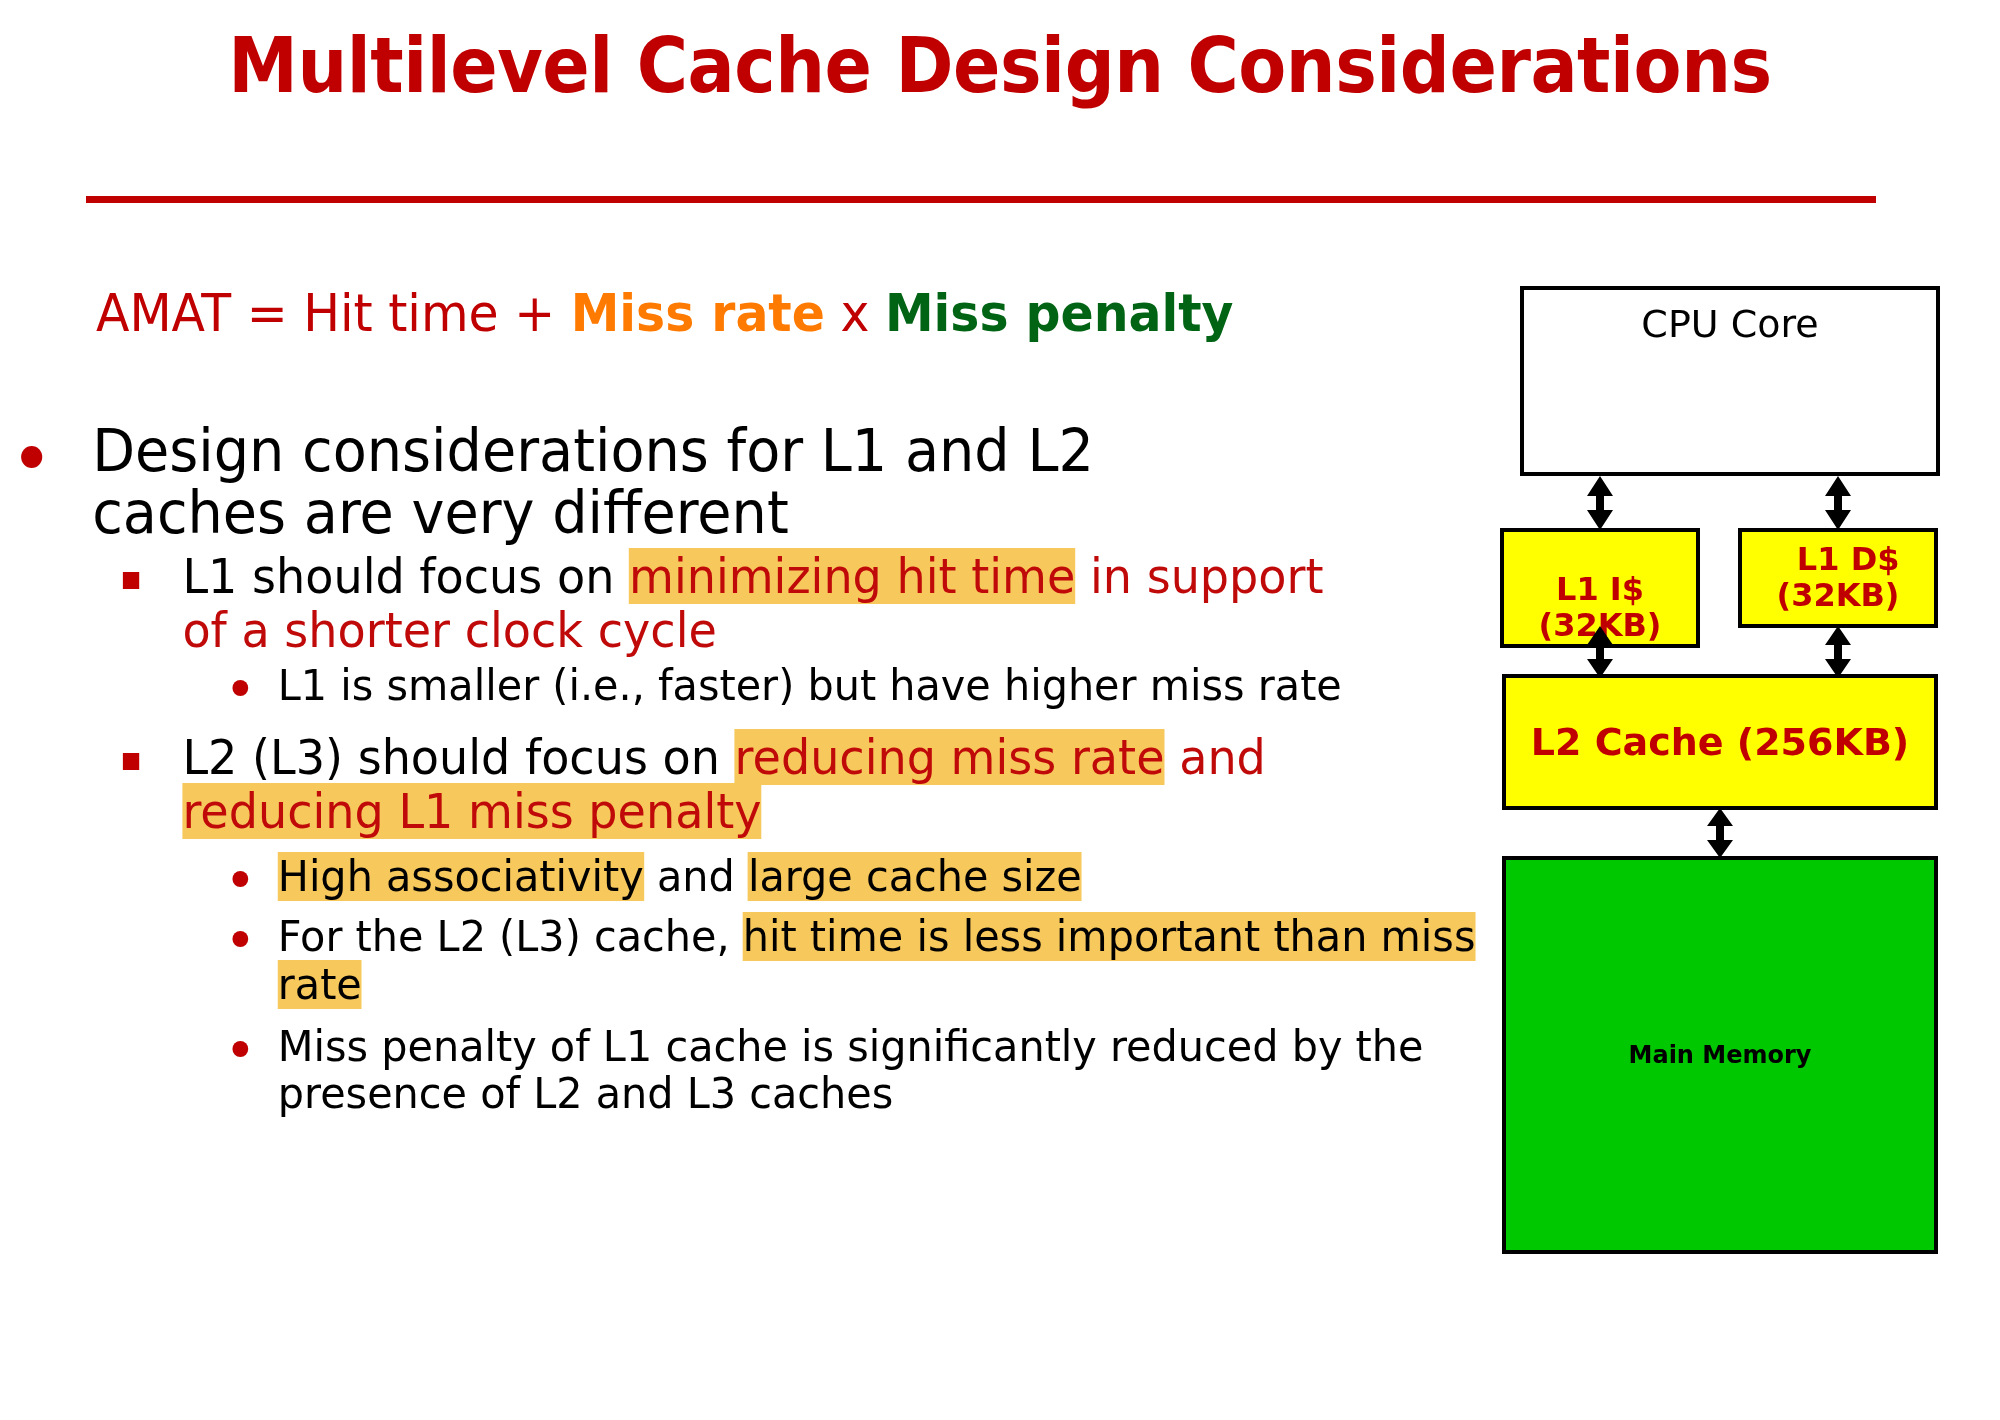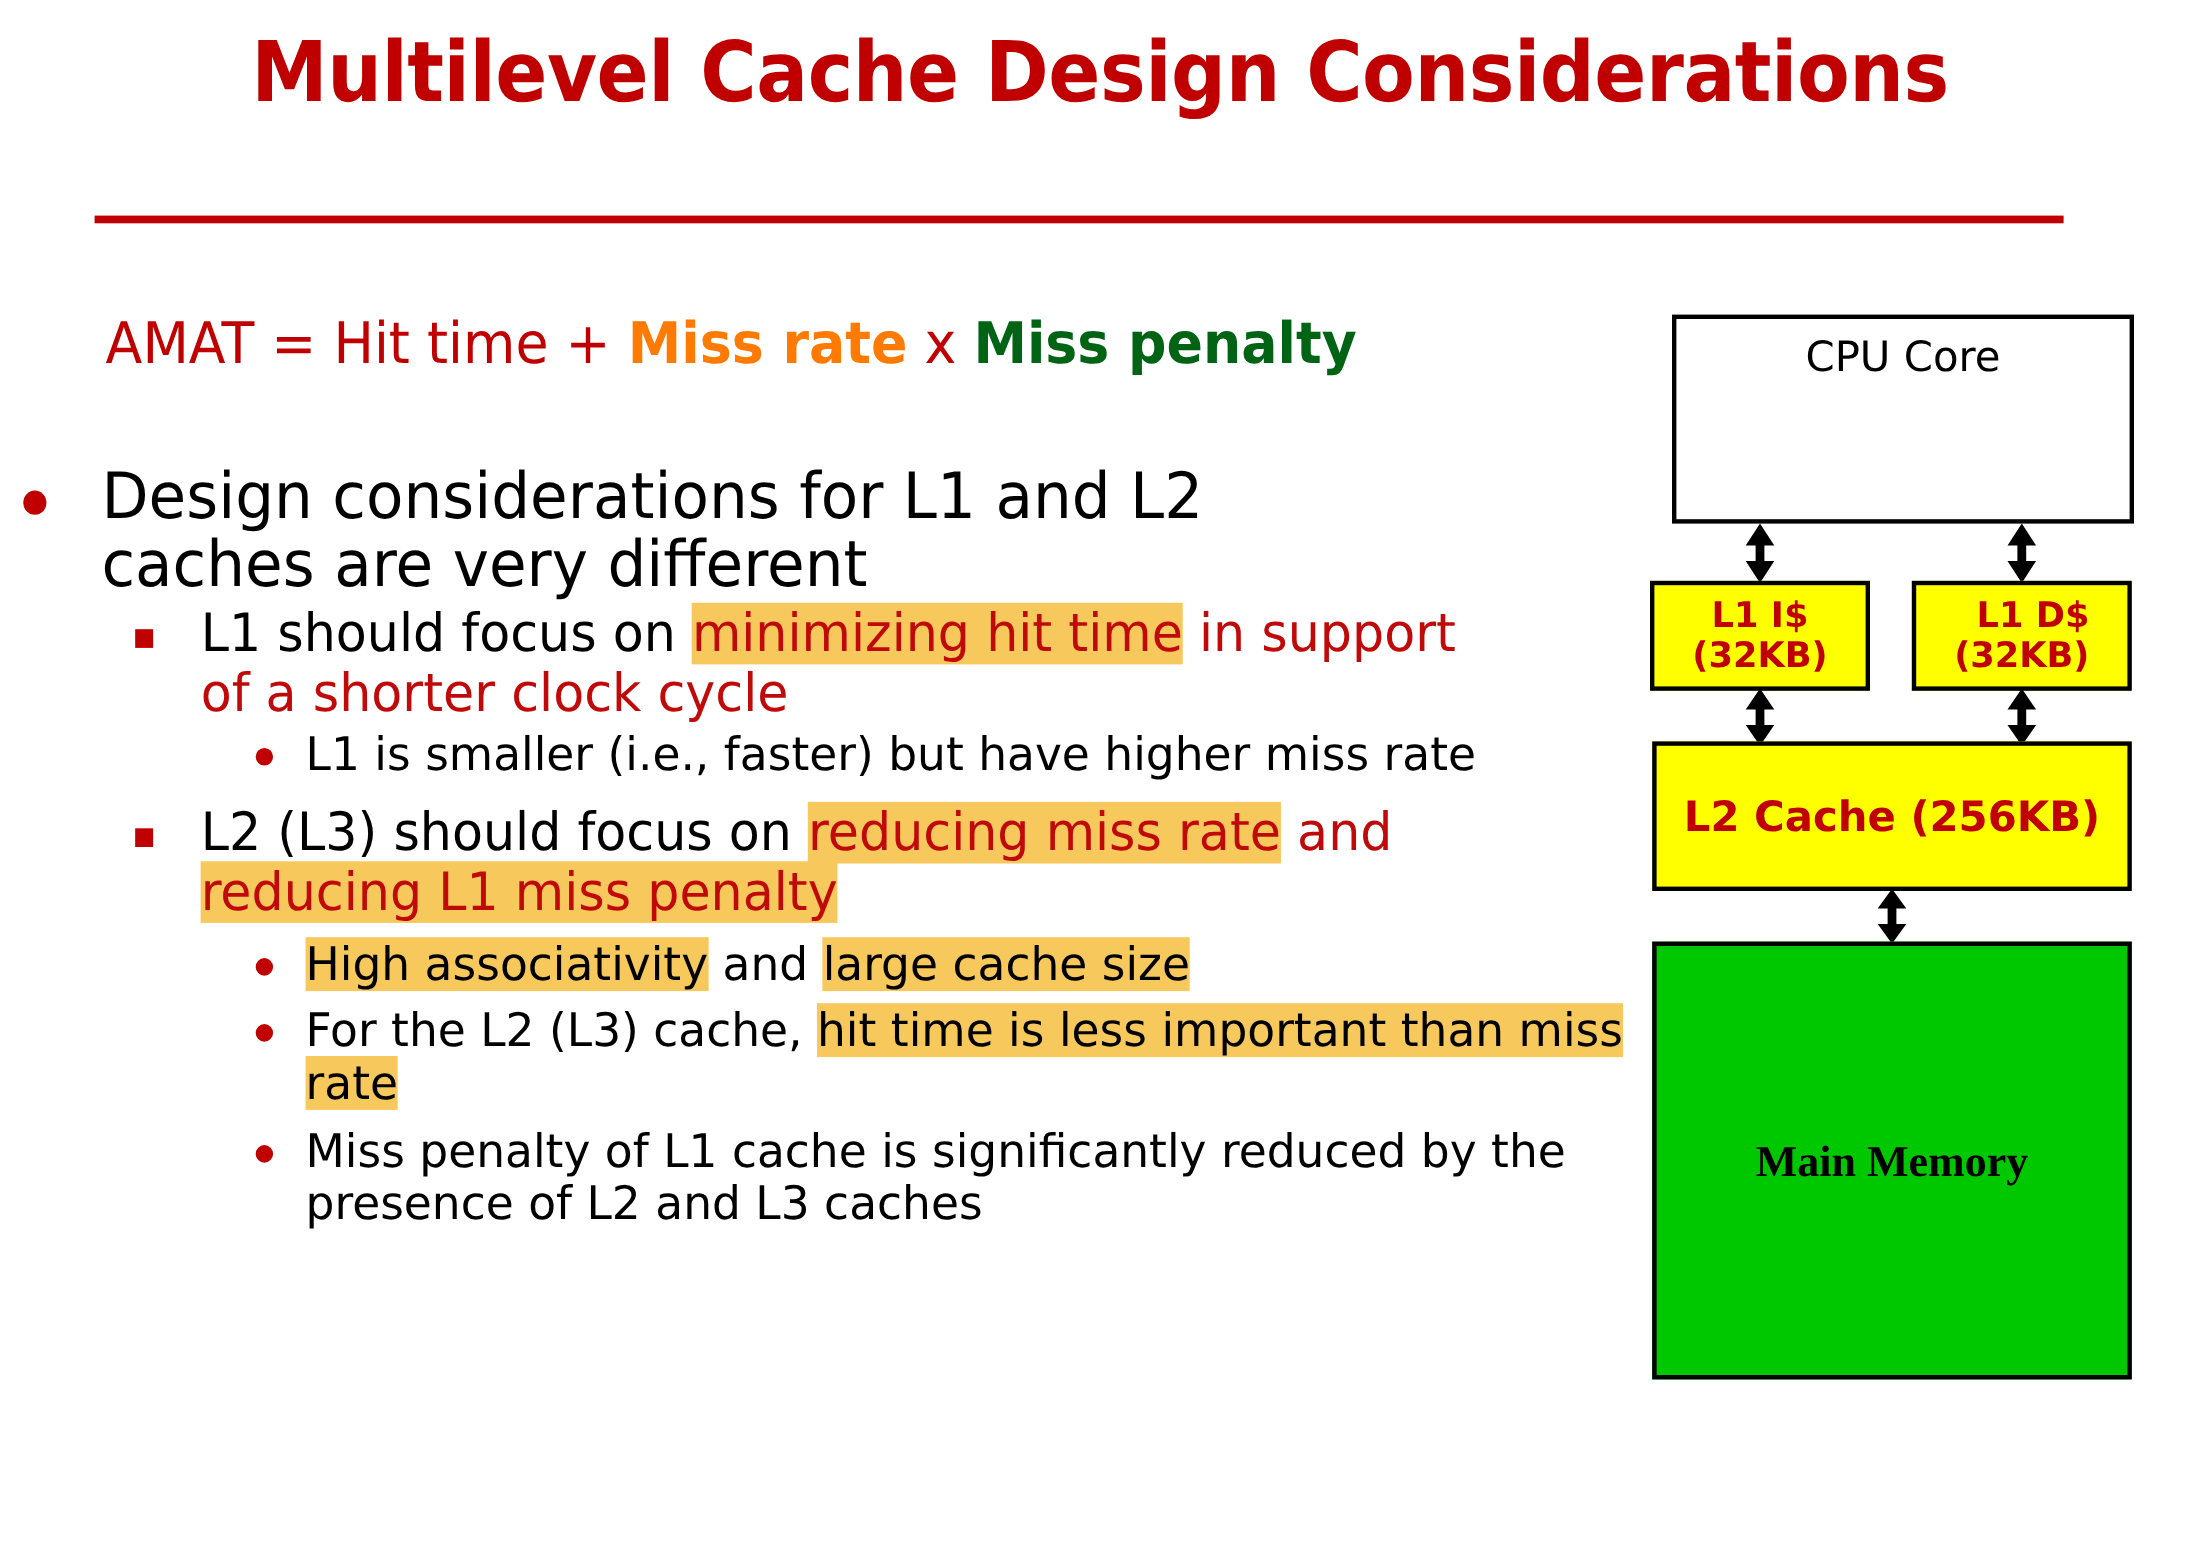--- a/index.html
+++ b/index.html
@@ -174,22 +174,23 @@
     background: #FFFF00;
     border: 3px solid #000000;
   }
   .reg-file-label {
     font-size: 36px;
     font-weight: bold;
     color: #C00000;
   }
   .l1i {
     left: -20px; top: 242px;
-    width: 200px; height: 100px;
+    width: 200px; height: 120px;
     background: #FFFF00;
+    align-items: flex-end;
   }
   .l1d {
     left: 218px; top: 242px;
     width: 200px; height: 100px;
     background: #FFFF00;
     text-align: right;
   }
   .l1-label {
     font-size: 32px;
     font-weight: bold;
@@ -205,24 +206,23 @@
     font-size: 38px;
     font-weight: bold;
     color: #C00000;
   }
   .mem {
     left: -18px; top: 570px;
     width: 436px; height: 398px;
     background: #00C800;
   }
   .mem-label {
-    font-size: 40px;
-    font-weight: bold;
-    color: #000000;
-    font-family: Liberation Serif, serif;
+    font-size: 24px;
+    font-weight: bold;
+    color: #000000;
   }
 
   
   .arrow {
     position: absolute;
     width: 34px;
   }
   .arrow svg { display: block; }
 </style>
 </head>

